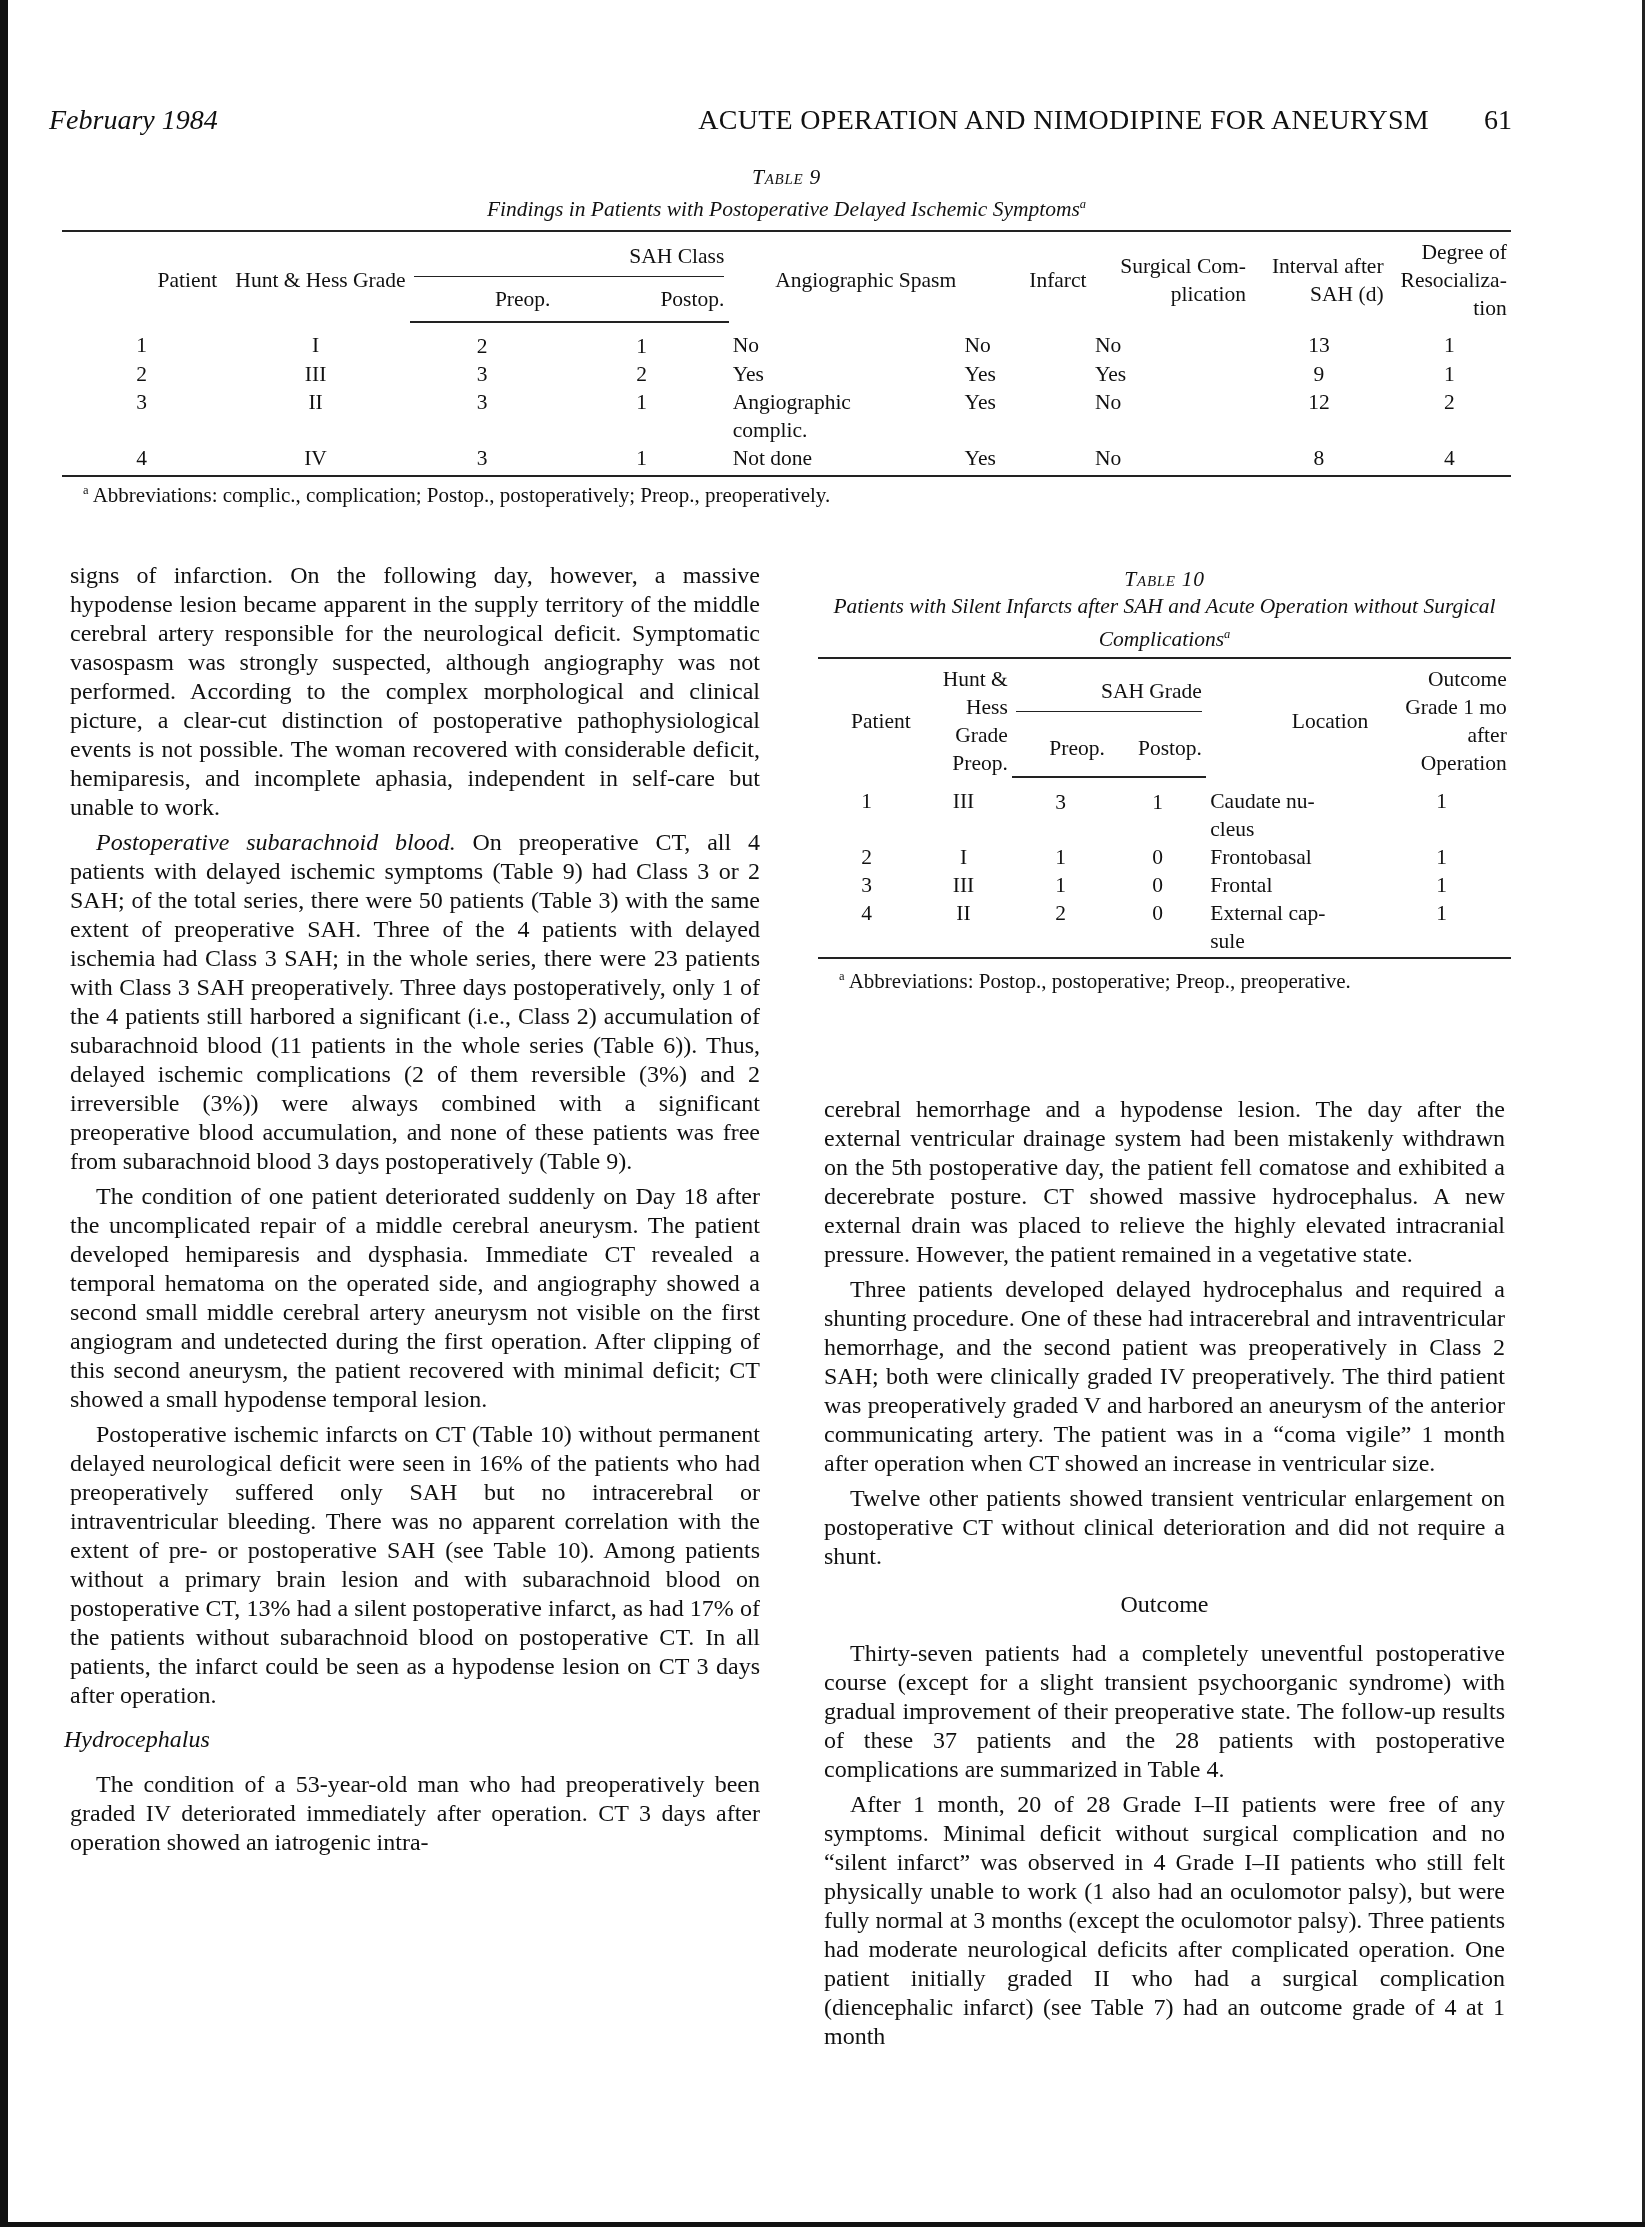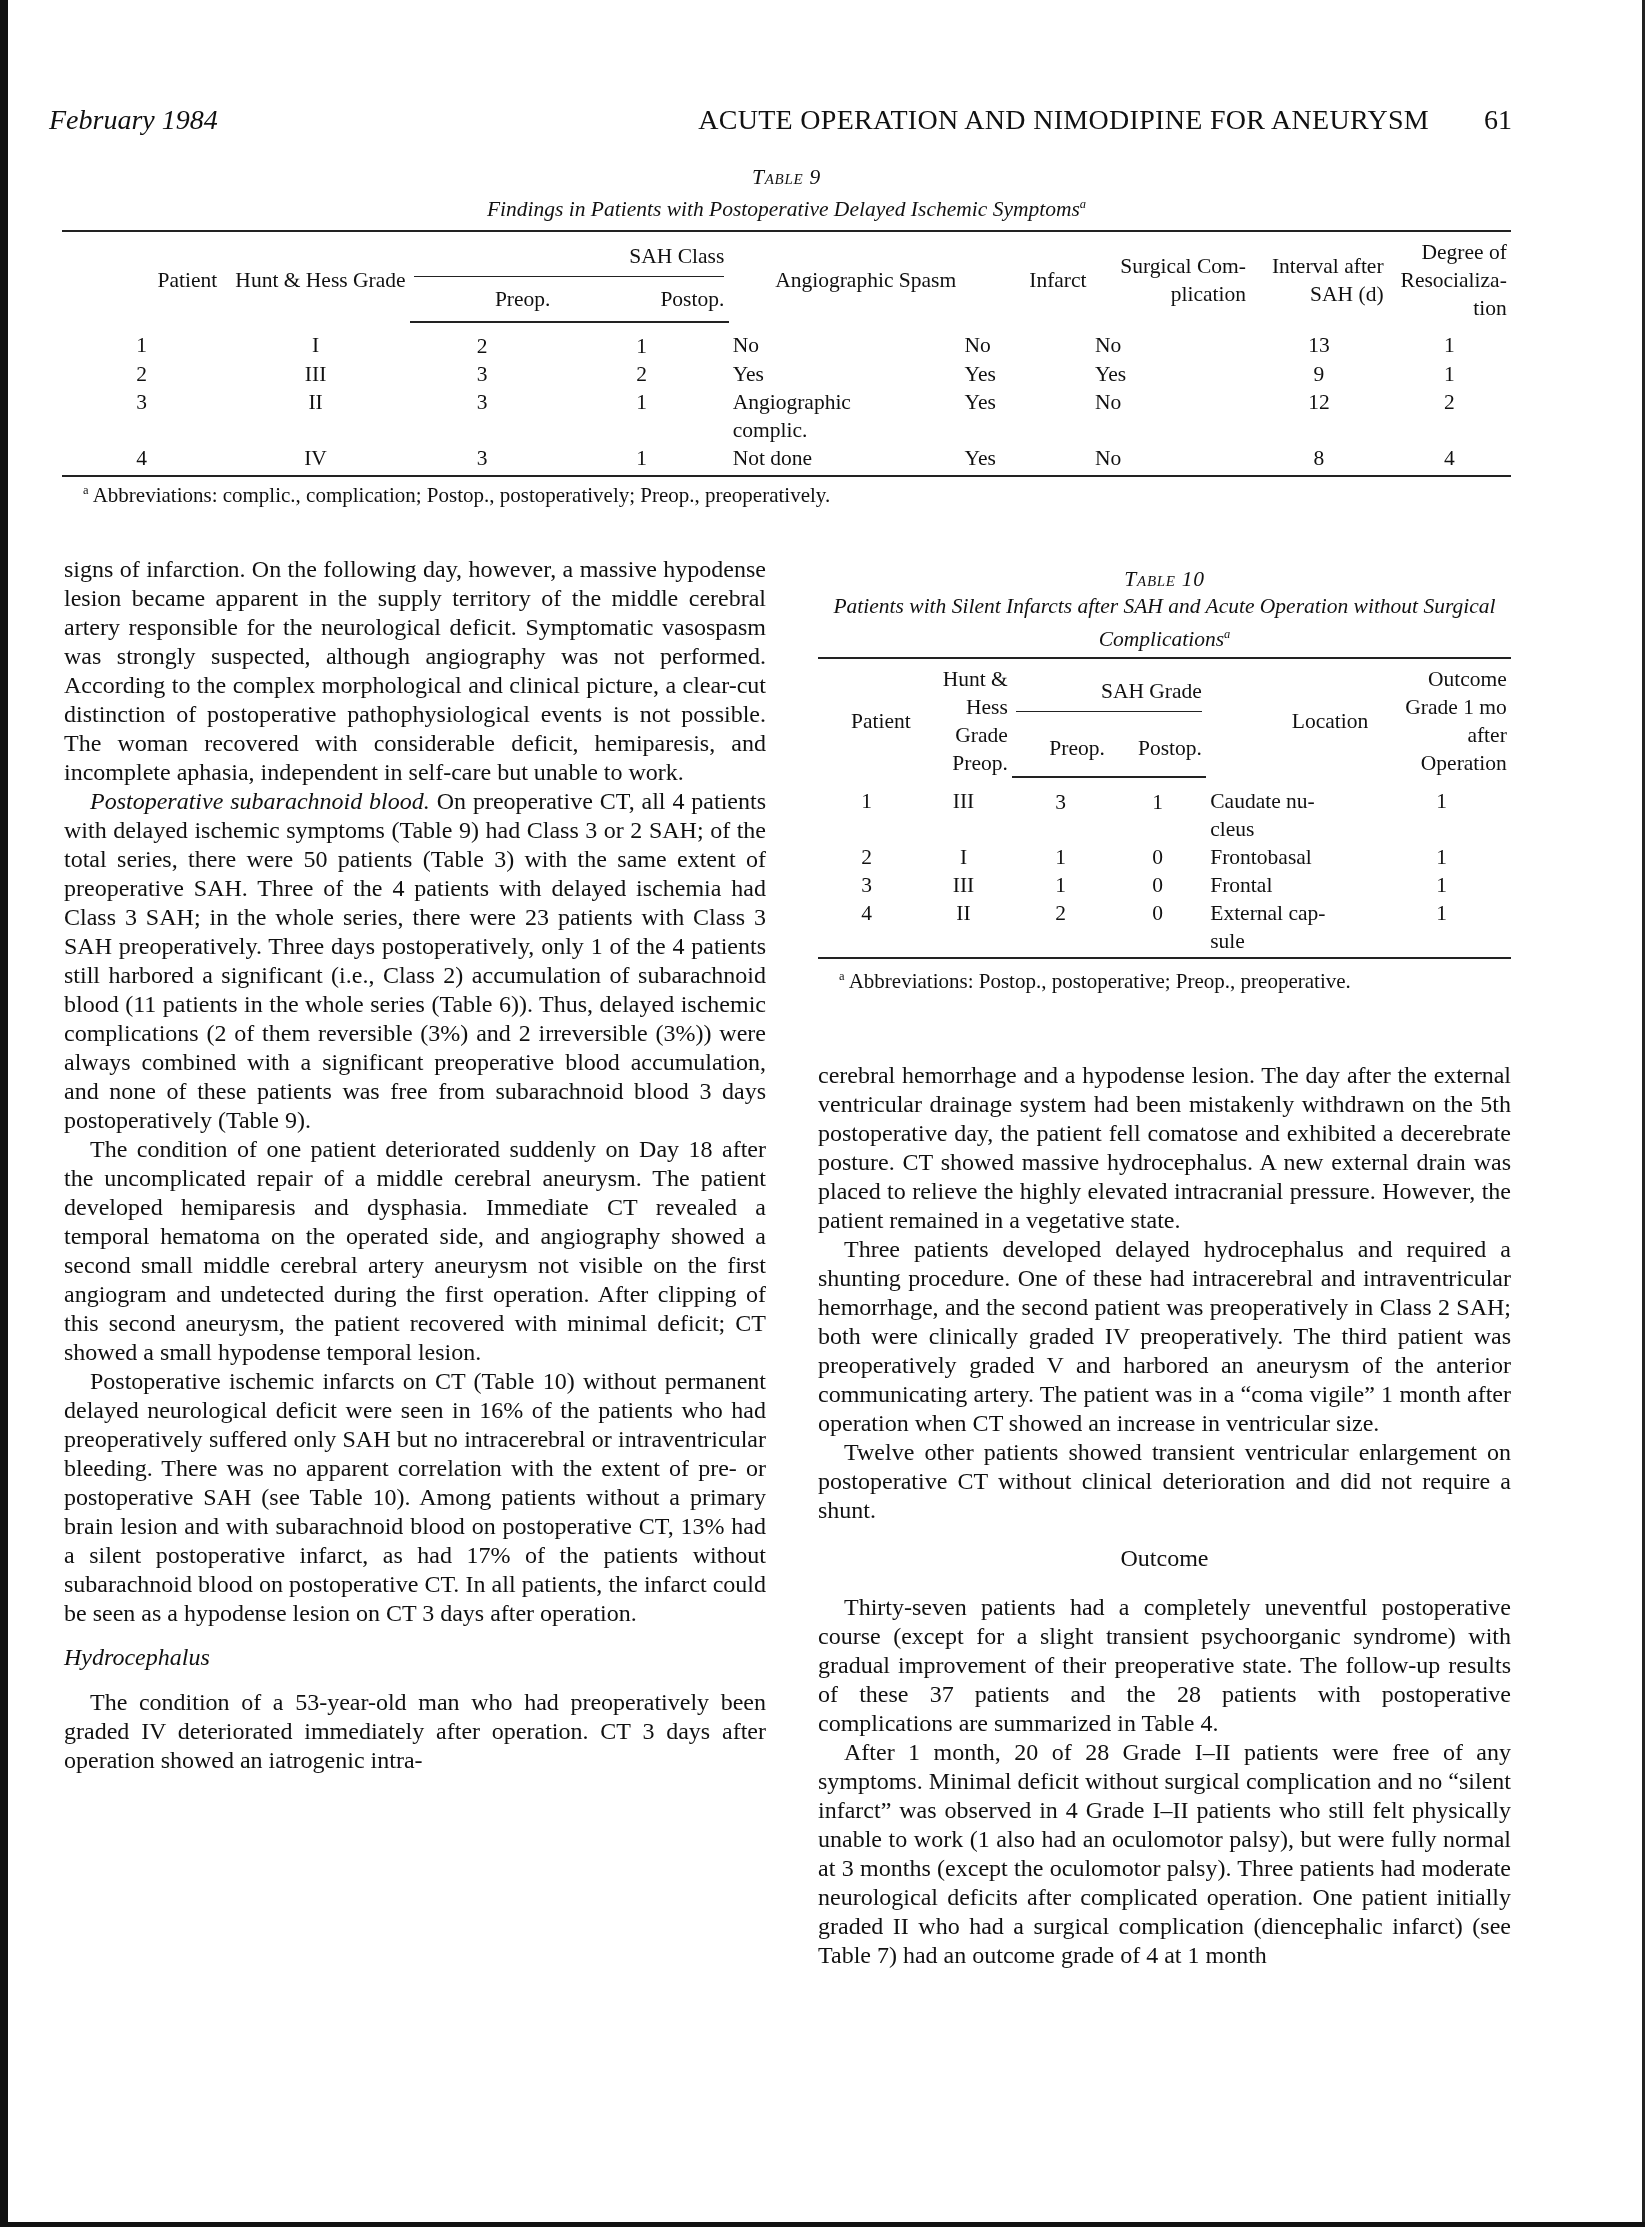--- a/index.html
+++ b/index.html
@@ -24,21 +24,21 @@
   table.data td.left { text-align: left; }
   table.data thead tr.top th { border-top: 2.1px solid #222; padding-top: 5.5px; }
   table.data thead tr.bottom th { border-bottom: 2.1px solid #222; padding-bottom: 4.2px; }
   table.data th.group { position: relative; }
   table.data th.group span.ul { display: inline-block; border-bottom: 1.4px solid #222; width: 100%; padding-bottom: 5.5px; }
   table.data tbody tr:first-child td { padding-top: 9.7px; }
   table.data tbody tr:last-child td { border-bottom: 2.1px solid #222; padding-bottom: 2.8px; }
   .footnote { font-size: 21px; margin-top: 5.5px; }
 
   .column { position: absolute; font-size: 24px; line-height: 29px; text-align: justify; }
-  .column p { margin: 0; }
+  .column p { margin: 6px; }
   .column p.indent { text-indent: 26px; }
   .column .subhead { font-style: italic; margin: 15.3px 0 15.3px 0; }
   .column .runin { font-style: italic; }
   .column .section-title { text-align: center; margin: 19.4px 0 19.4px 0; }
 </style>
 </head>
 <body>
 
 <div class="edge-left"></div>
 <div class="edge-right"></div>
@@ -196,21 +196,21 @@
           <td>2</td>
           <td>0</td>
         <td class="left" style="padding-right:28px;">External cap-sule</td>
           <td>1</td>
       </tr>
     </tbody>
   </table>
   <div class="footnote" style="padding-left:21px; margin-top:9.7px;"><sup>a</sup> <span>Abbreviations: Postop., postoperative; Preop., preoperative.</span></div>
 </div>
 
-<div class="column" style="left:818px; top:1061px; width:693px;">
+<div class="column" style="left:818px; top:1089px; width:693px;">
   <p>cerebral hemorrhage and a hypodense lesion. The day after the external ventricular drainage system had been mistakenly withdrawn on the 5th postoperative day, the patient fell comatose and exhibited a decerebrate posture. CT showed massive hydrocephalus. A new external drain was placed to relieve the highly elevated intracranial pressure. However, the patient remained in a vegetative state.</p>
   <p class="indent">Three patients developed delayed hydrocephalus and required a shunting procedure. One of these had intracerebral and intraventricular hemorrhage, and the second patient was preoperatively in Class 2 SAH; both were clinically graded IV preoperatively. The third patient was preoperatively graded V and harbored an aneurysm of the anterior communicating artery. The patient was in a “coma vigile” 1 month after operation when CT showed an increase in ventricular size.</p>
   <p class="indent">Twelve other patients showed transient ventricular enlargement on postoperative CT without clinical deterioration and did not require a shunt.</p>
   <div class="section-title">Outcome</div>
   <p class="indent">Thirty-seven patients had a completely uneventful postoperative course (except for a slight transient psychoorganic syndrome) with gradual improvement of their preoperative state. The follow-up results of these 37 patients and the 28 patients with postoperative complications are summarized in Table 4.</p>
   <p class="indent">After 1 month, 20 of 28 Grade I–II patients were free of any symptoms. Minimal deficit without surgical complication and no “silent infarct” was observed in 4 Grade I–II patients who still felt physically unable to work (1 also had an oculomotor palsy), but were fully normal at 3 months (except the oculomotor palsy). Three patients had moderate neurological deficits after complicated operation. One patient initially graded II who had a surgical complication (diencephalic infarct) (see Table 7) had an outcome grade of 4 at 1 month</p>
 </div>
 
 
 </body></html>

